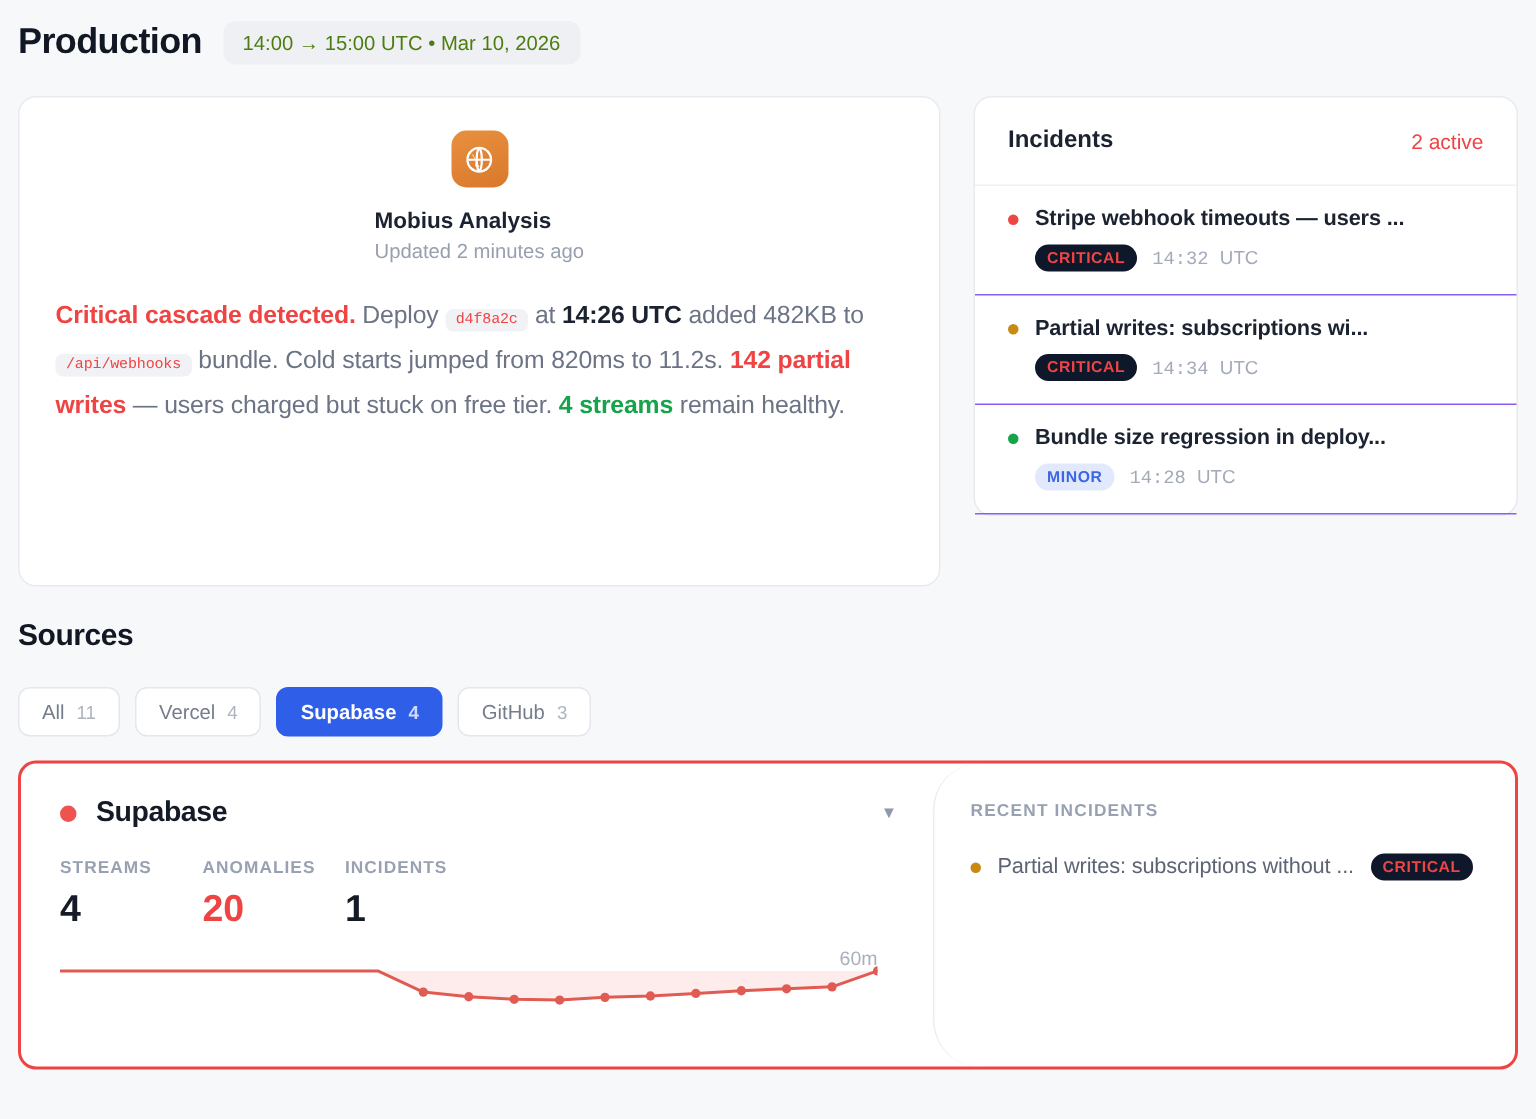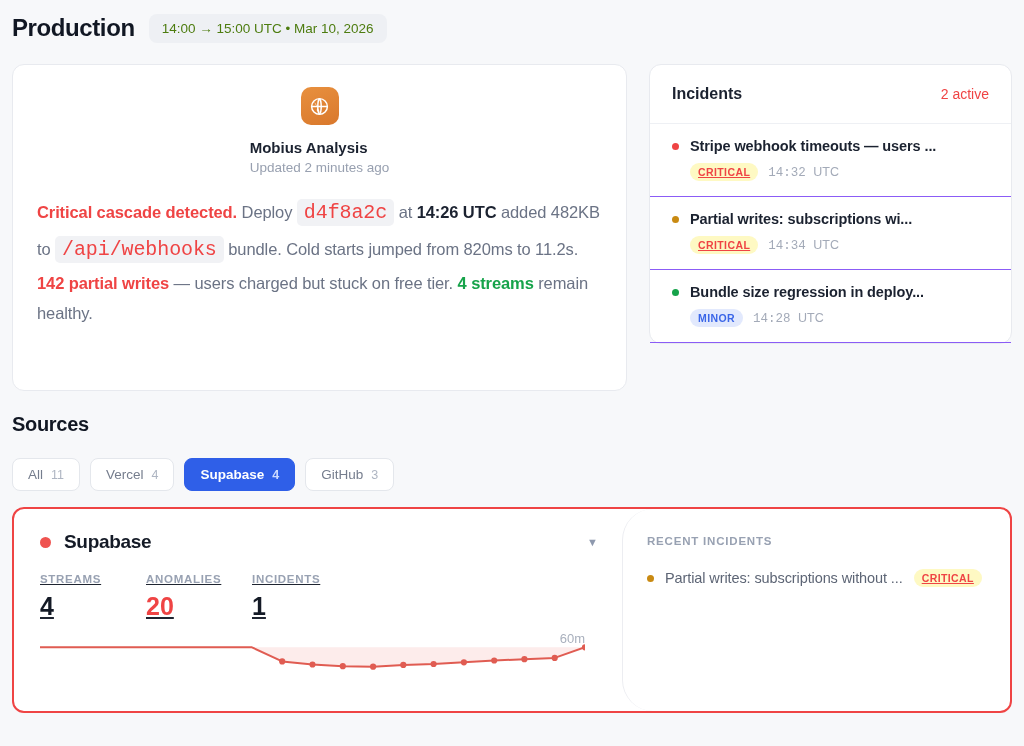--- a/index.html
+++ b/index.html
@@ -38,21 +38,21 @@
   .an-title { font-size: 15px; font-weight: 700; color: #1b2230; line-height: 1.35; }
   .an-sub { font-size: 13.5px; color: #98a0b0; margin-top: 2px; }
   .an-body {
     margin-top: 20px; font-size: 16.5px; line-height: 1.82;
     color: #6b7385; letter-spacing: -0.1px;
   }
   .an-body .crit { color: #ef4444; font-weight: 700; }
   .an-body .bold { color: #1b2230; font-weight: 700; }
   .an-body .good { color: #16a34a; font-weight: 700; }
   .code {
-    font-family: "Liberation Mono", monospace; font-size: 20px;
+    font-family: "Liberation Mono", monospace; font-size: 10px;
     background: #f1f2f5; color: #ef4444;
     padding: 2px 7px; border-radius: 5px;
   }
 
   
   .incidents { width: 363px; }
   .inc-head {
     display: flex; align-items: center; justify-content: space-between;
     padding: 20px 22px; border-bottom: 1px solid #eef0f4;
   }
@@ -60,21 +60,21 @@
   .inc-count { font-size: 14px; color: #ef4444; }
   .inc-item { padding: 14px 22px 15px; border-bottom: 1px solid #8b5cf6; }
   .inc-line1 { display: flex; align-items: center; gap: 11px; }
   .dot { width: 7px; height: 7px; border-radius: 50%; flex: none; }
   .inc-name { font-size: 14.5px; font-weight: 700; color: #1b2230; letter-spacing: -0.1px; }
   .inc-line2 { display: flex; align-items: center; gap: 10px; margin-top: 9px; padding-left: 18px; }
   .badge {
     font-size: 10.5px; font-weight: 700; letter-spacing: 0.4px;
     padding: 3px 8px; border-radius: 9px;
   }
-  .badge.critical { background: #fef9c3; color: #ef4444; text-decoration: underline; }
+  .badge.critical { background: #0f172a; color: #ef4444; }
   .badge.minor { background: #e2e9fd; color: #3b66e8; }
   .inc-time {
     font-family: "Liberation Mono", monospace; font-size: 12.5px; color: #a3aab8;
   }
   .inc-time em { font-family: "Liberation Sans", sans-serif; font-style: normal; }
   .inc-foot { padding: 17px 0; text-align: center; }
   .inc-foot a { font-size: 14.5px; color: #3b66e8; text-decoration: none; font-weight: 600; }
 
   
   .sources-title { font-size: 20px; font-weight: 700; margin-top: 22px; color: #111723; letter-spacing: -0.3px; }
@@ -92,21 +92,21 @@
   .source-card {
     margin-top: 16px; background: #fff;
     border: 2px solid #ef4444; border-radius: 12px;
     height: 206px; display: flex;
   }
   .sc-left { width: 608px; padding: 22px 24px 0 26px; }
   .sc-head { display: flex; align-items: center; }
   .sc-dot { width: 11px; height: 11px; border-radius: 50%; background: #ef5350; margin-right: 13px; }
   .sc-name { font-size: 19px; font-weight: 700; color: #141a26; letter-spacing: -0.3px; }
   .chev { margin-left: auto; color: #8e99ae; font-size: 11px; cursor: pointer; }
-  .metrics { display: flex; gap: 11px; margin-top: 20px; text-decoration: underline; }
+  .metrics { display: flex; gap: 0; margin-top: 20px; }
   .metric { width: 95px; }
   .m-label { font-size: 11.5px; letter-spacing: 0.7px; color: #98a1b2; font-weight: 600; }
   .m-value { font-size: 25px; font-weight: 700; margin-top: 7px; color: #141a26; }
   .m-value.alert { color: #ef4444; }
   .spark { margin-top: 14px; position: relative; width: 545px; height: 44px; }
   .spark-label {
     position: absolute; right: 0; top: -4px;
     font-size: 13px; color: #a9b0bd; font-weight: 400;
   }
   .sc-right { flex: 1; border-left: 1px solid #ecedf1; padding: 26px 20px 0 24px; border-radius: 31px; }

